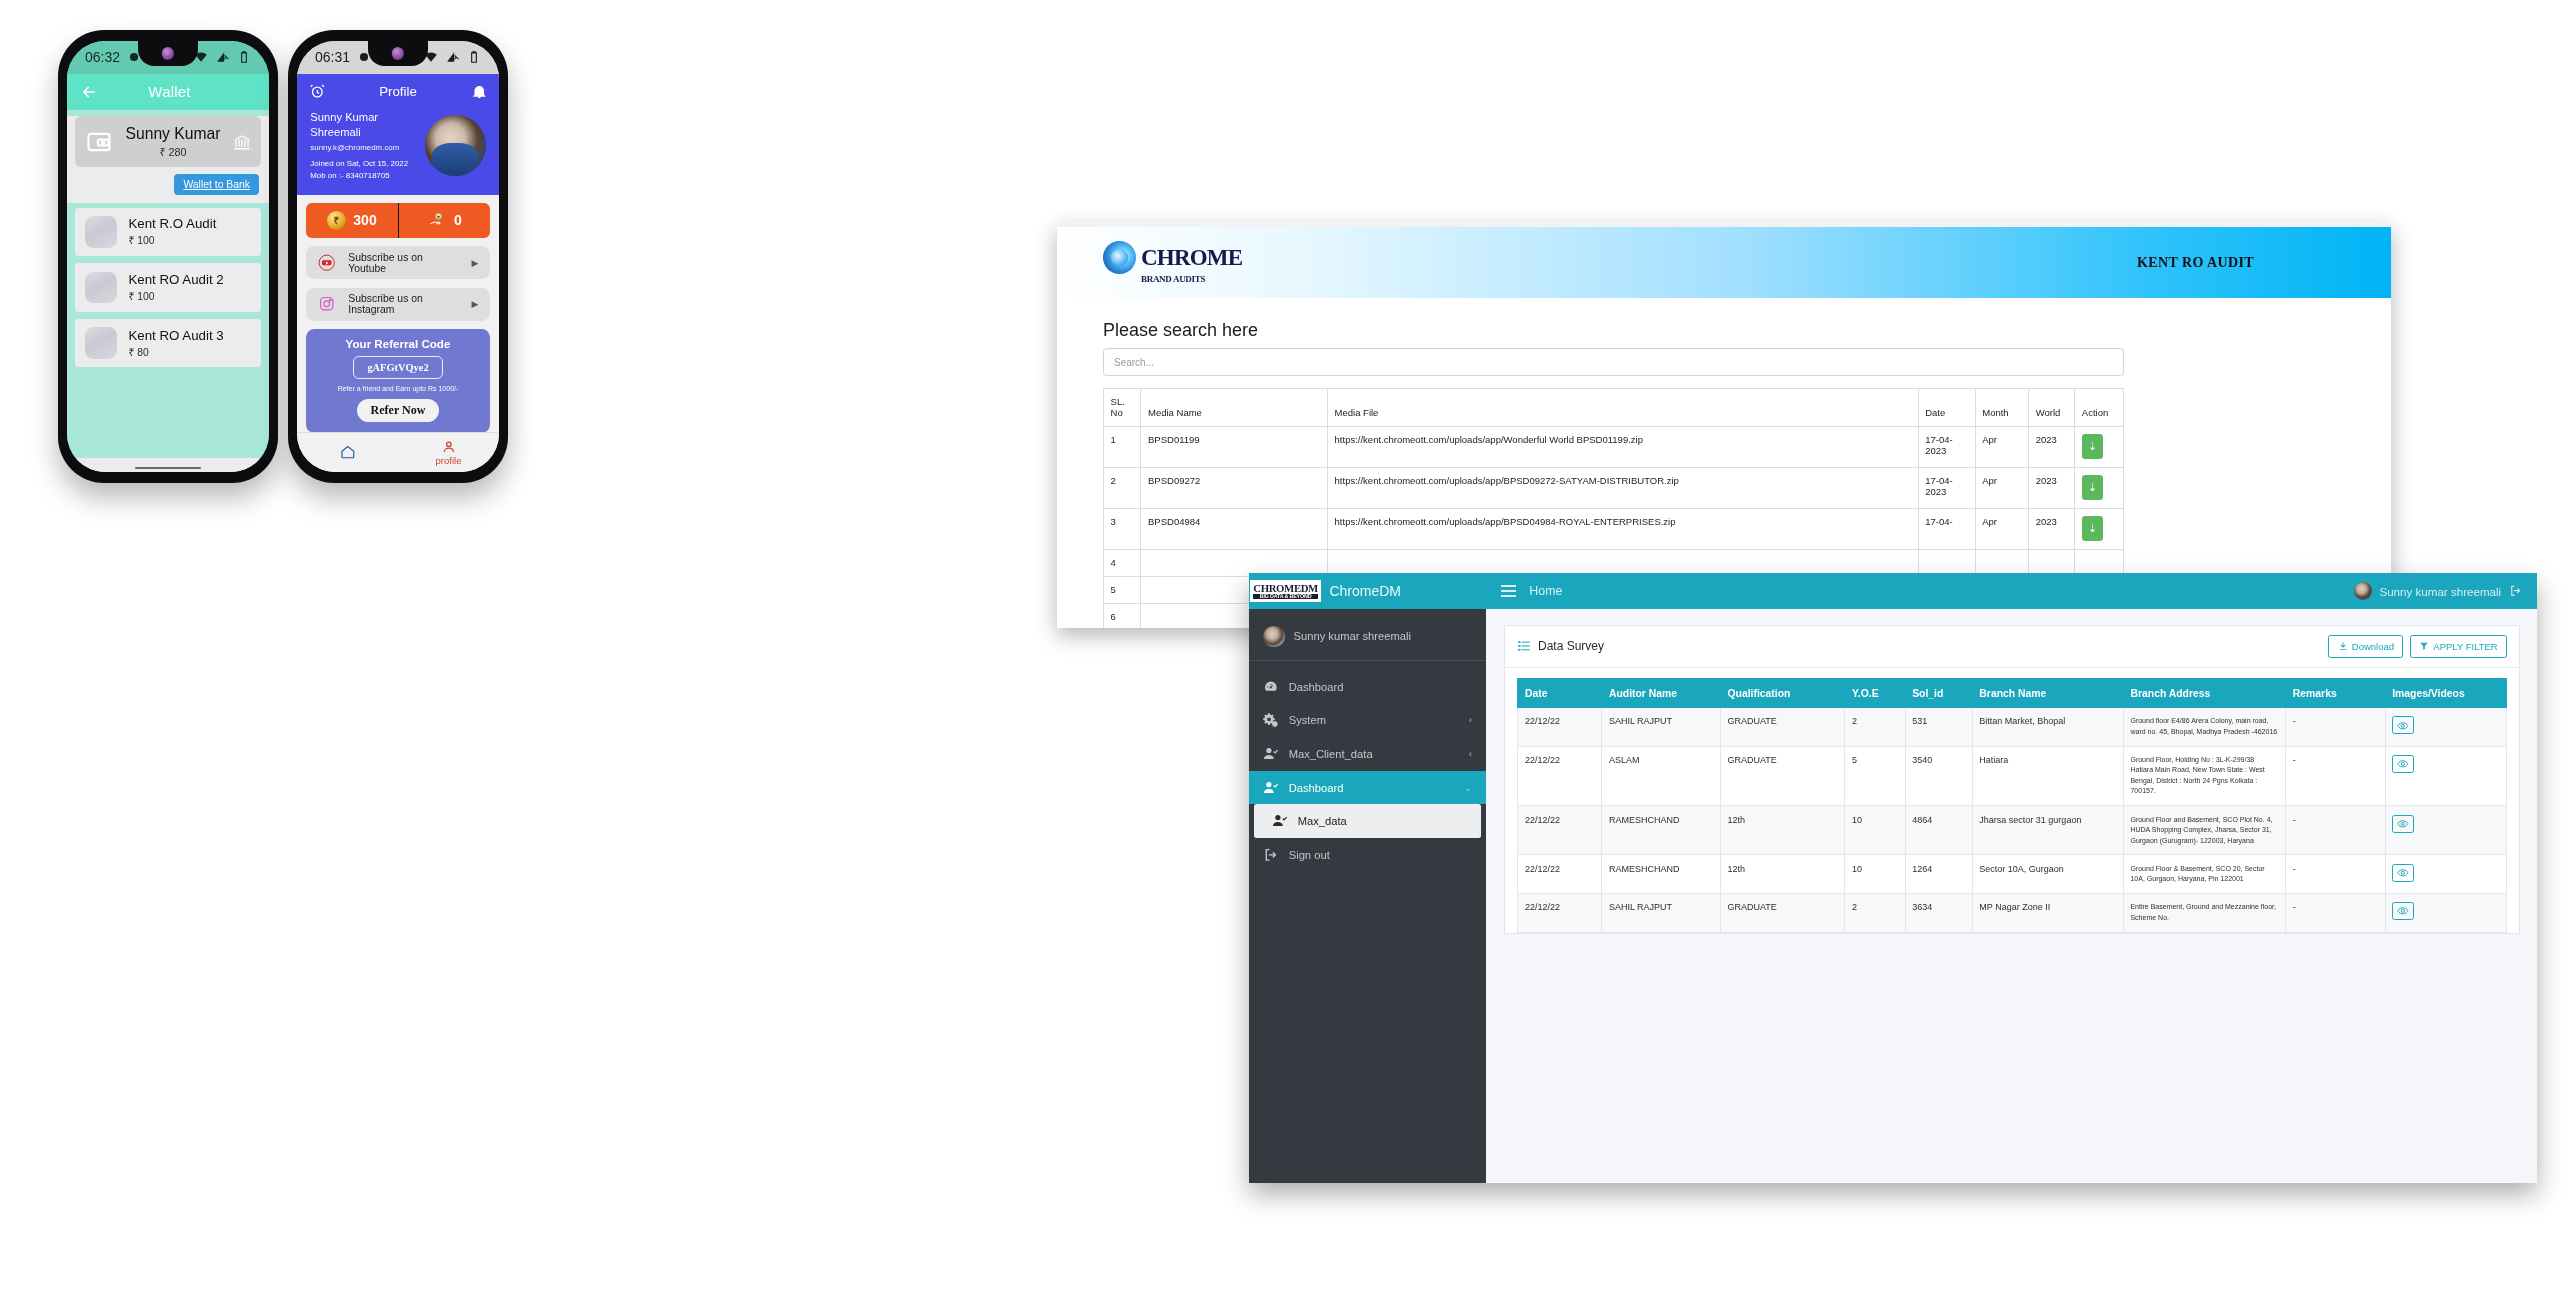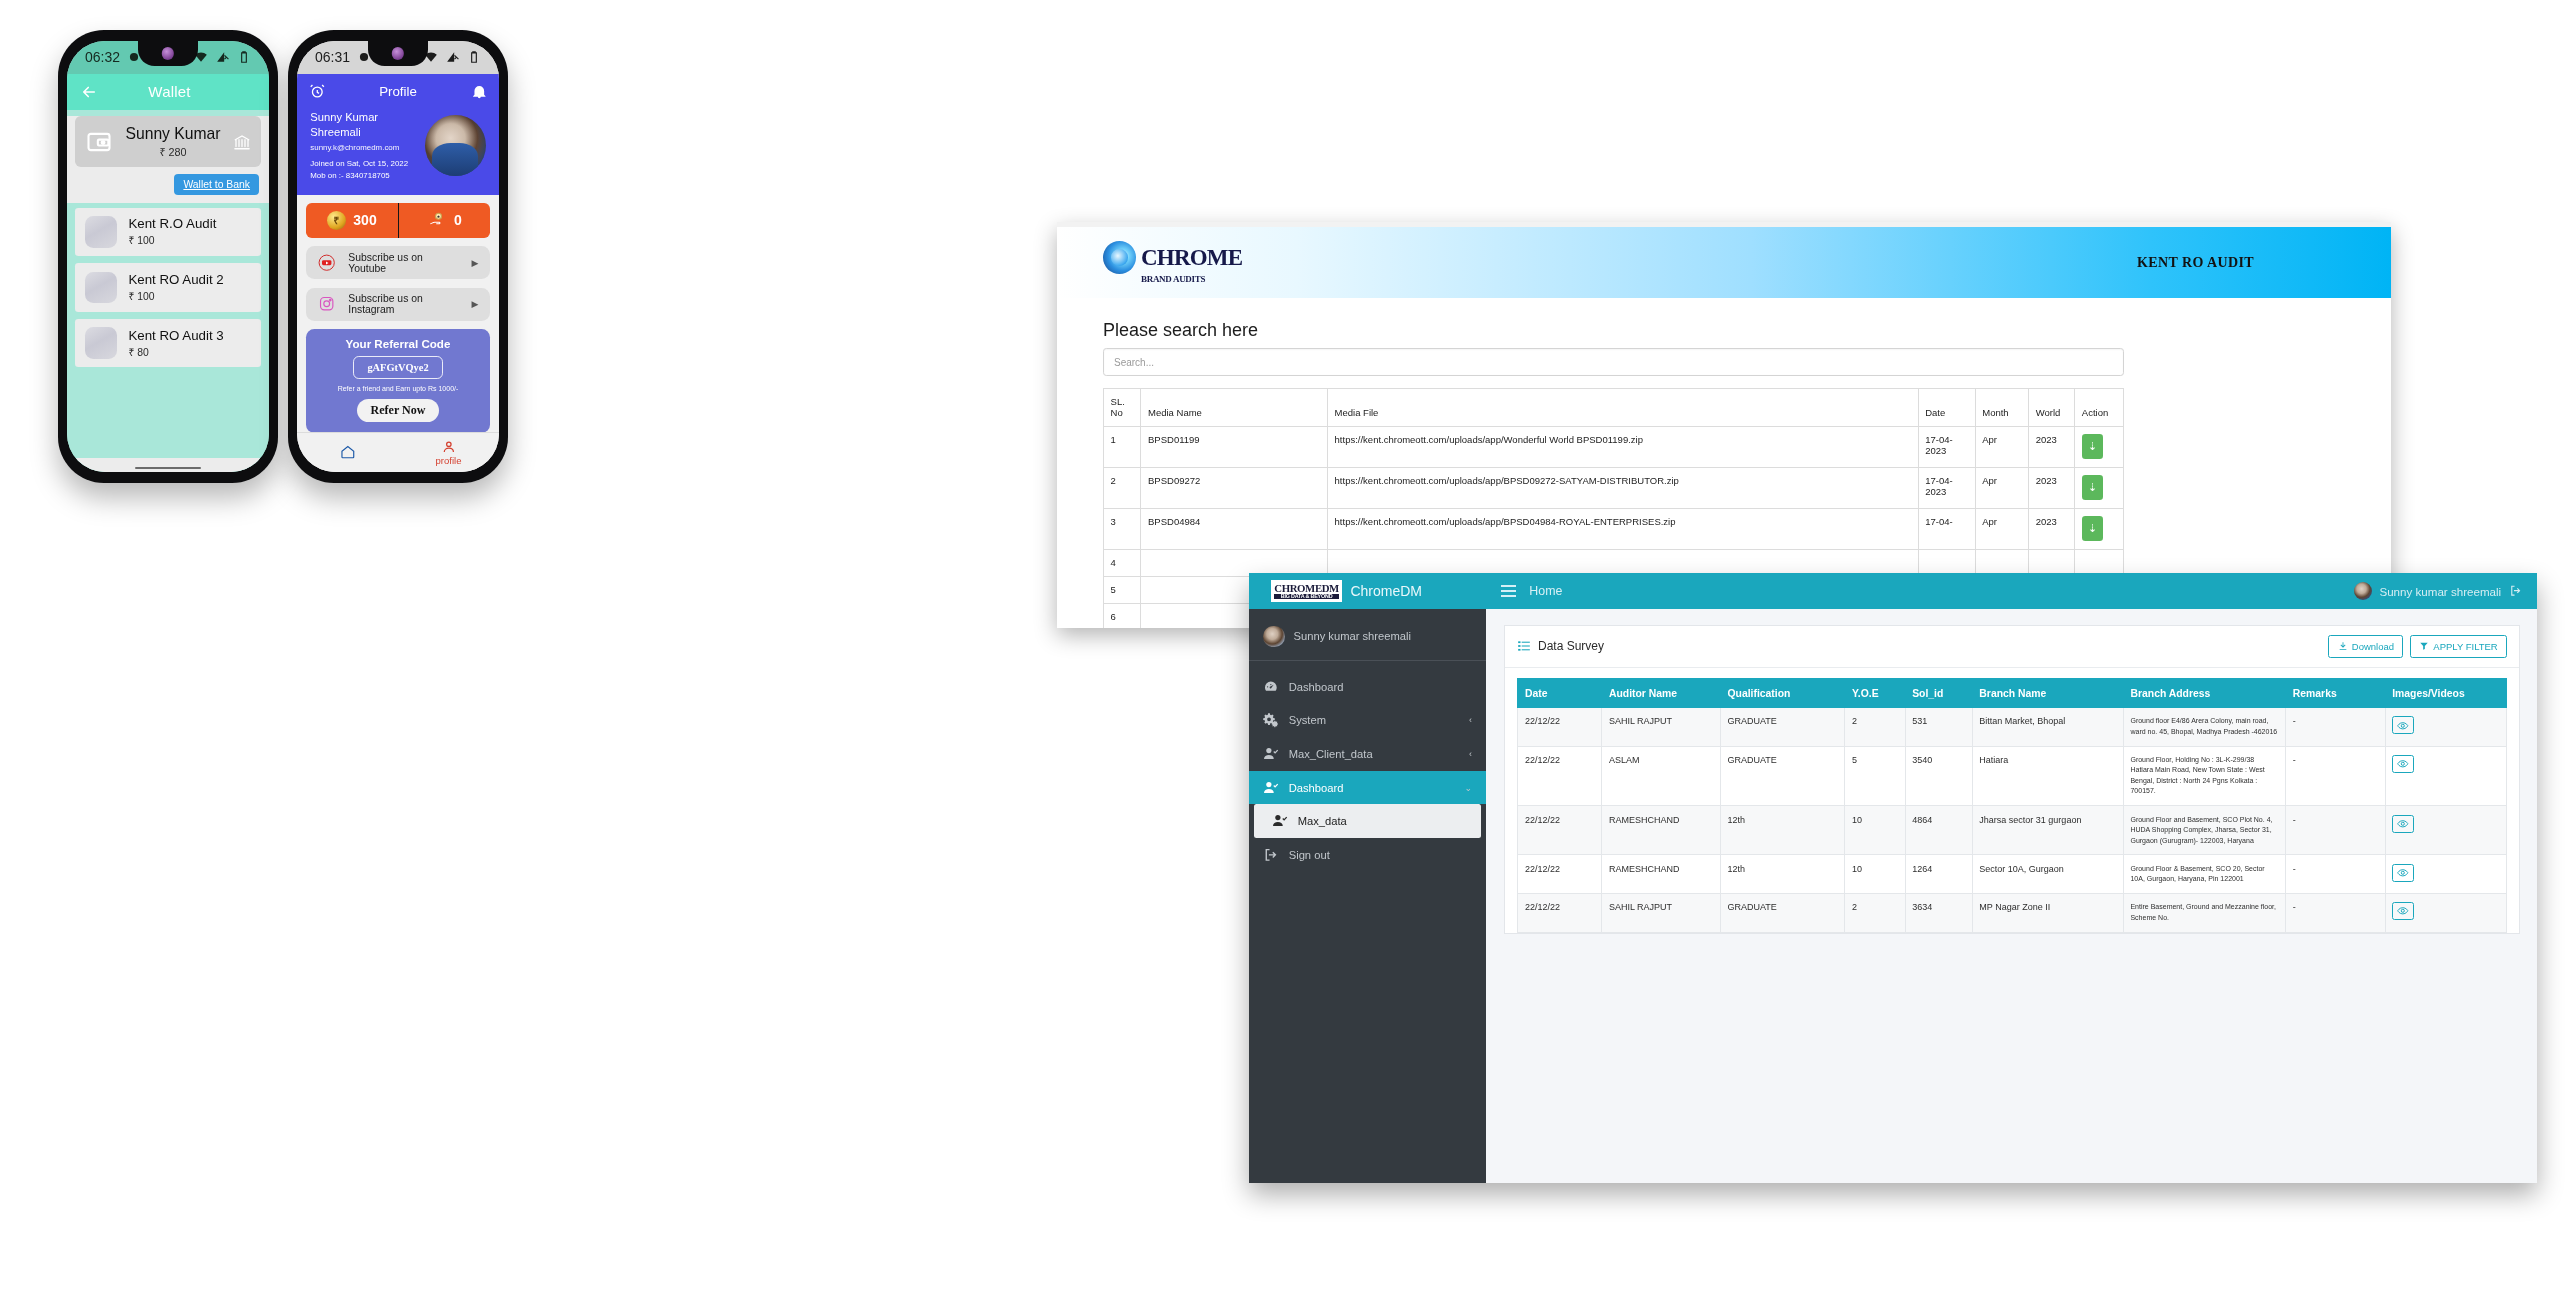--- a/index.html
+++ b/index.html
@@ -214,21 +214,21 @@
     width: 21.5px; height: 25px; background: #5cb85c; border-radius: 3.3px; color:#fff; font-size: 10.8px;
   }
 
   
   #win-dm {
     position: absolute; left: 1249px; top: 573px; width: 1288px; height: 610px;
     background: #ffffff; box-shadow: 0 11.6px 25px rgba(0,0,0,0.32); overflow: hidden;
   }
   .dm-topbar { height: 36px; display:flex; background: #1aa7bd; }
   .dm-logo-cell {
-    width: 237px; background:#1aa7bd; display:flex; align-items:center; gap: 8.3px; padding-left: 22px;
+    width: 237px; background:#1aa7bd; display:flex; align-items:center; gap: 8.3px; padding-left: 1px;
   }
   .dm-logo-mark {
     background:#fff; padding: 2.5px 3.3px; line-height:1;
     display:flex; flex-direction:column; align-items:center;
   }
   .dm-logo-t1 { font-family:"Liberation Serif", serif; font-weight:bold; font-size: 10.8px; color:#1b1b3a; letter-spacing:-0.4px;}
   .dm-logo-t2 { font-size: 5.4px; font-weight:bold; color:#fff; background:#1b1b3a; width:100%; text-align:center; letter-spacing:-0.2px;}
   .dm-logo-text { color:#eaf8fb; font-size: 14px; }
   .dm-nav { flex:1; display:flex; align-items:center; padding: 0 15px; gap: 13.3px; }
   .dm-burger { width:15px; height:11.6px; display:flex; flex-direction:column; justify-content:space-between; }

